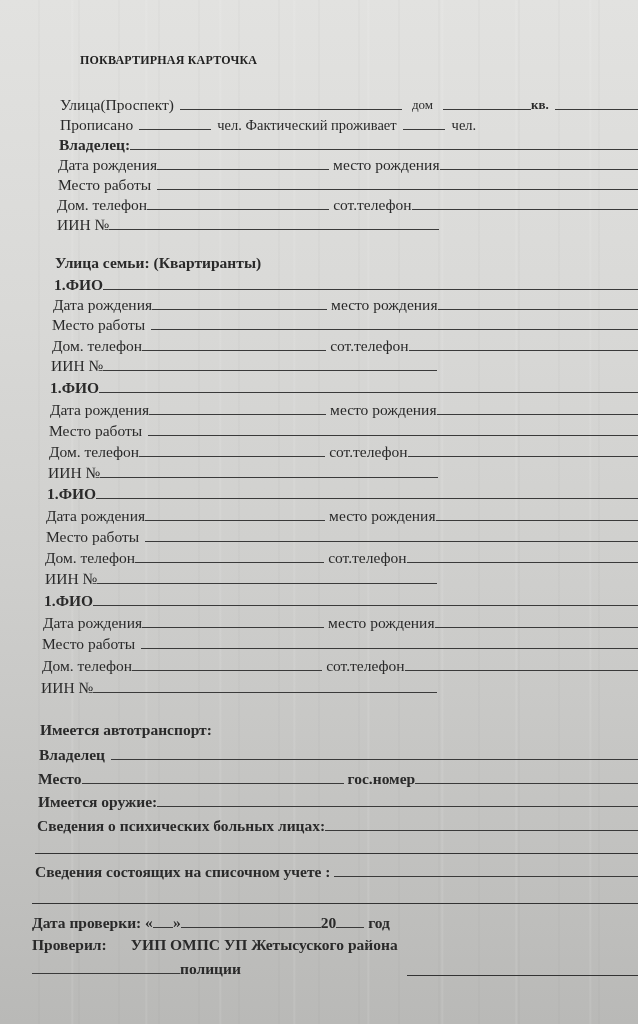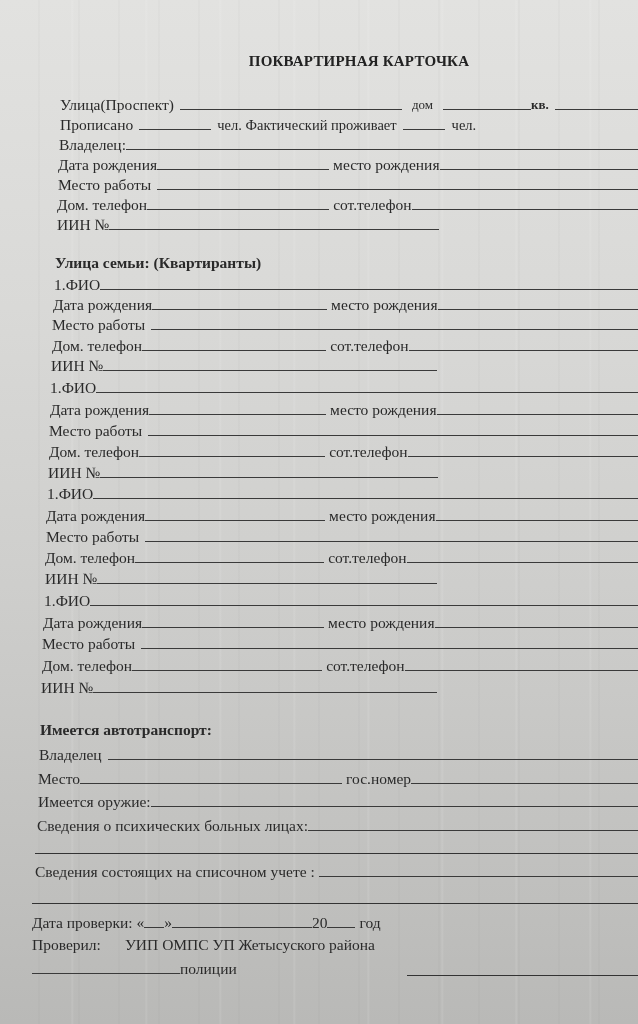--- a/index.html
+++ b/index.html
@@ -10,30 +10,30 @@
     color: #2a2a2a;
     position: relative;
   }
   .streaks {
     position: absolute; inset: 0; pointer-events: none;
     background-image:
       repeating-linear-gradient(90deg, rgba(255,255,255,0.0) 0px, rgba(255,255,255,0.0) 38px, rgba(0,0,0,0.035) 39px, rgba(255,255,255,0.0) 40px),
       repeating-linear-gradient(90deg, rgba(255,255,255,0.0) 0px, rgba(255,255,255,0.0) 71px, rgba(255,255,255,0.12) 72px, rgba(255,255,255,0.0) 74px);
   }
   .title {
-    position: absolute; top: 53px; left: 0; width: 638px; text-align: center;
-    font-weight: bold; font-size: 15px; letter-spacing: 0.2px; color: #222;
+    position: absolute; top: 53px; left: 0; width: 638px; text-align: left;
+    font-weight: bold; font-size: 12px; letter-spacing: 0.2px; color: #222;
     padding-left: 80px; box-sizing: border-box;
   }
   .row {
     position: absolute; right: -10px; height: 20px;
     display: flex; align-items: flex-end; font-size: 15.5px; white-space: nowrap;
   }
   .row .lbl { flex: 0 0 auto; line-height: 16px; }
-  .row .b { font-weight: normal; }
+  .row .b { font-weight: bold; }
   .line {
     border-bottom: 1.3px solid #3a3a3a; height: 0; margin-bottom: 3px;
   }
   .fill { flex: 1 1 auto; }
   .fix { flex: 0 0 auto; }
   .heading { position: absolute; font-weight: bold; font-size: 15.5px; white-space: nowrap; }
   .fullline { position: absolute; right: 0; border-bottom: 1.3px solid #333; }
 </style>
 </head>
 <body>

